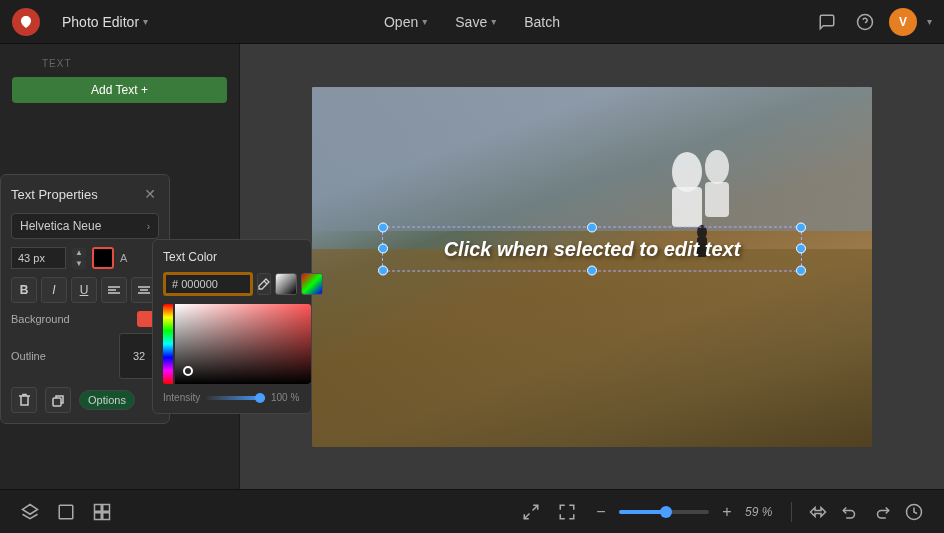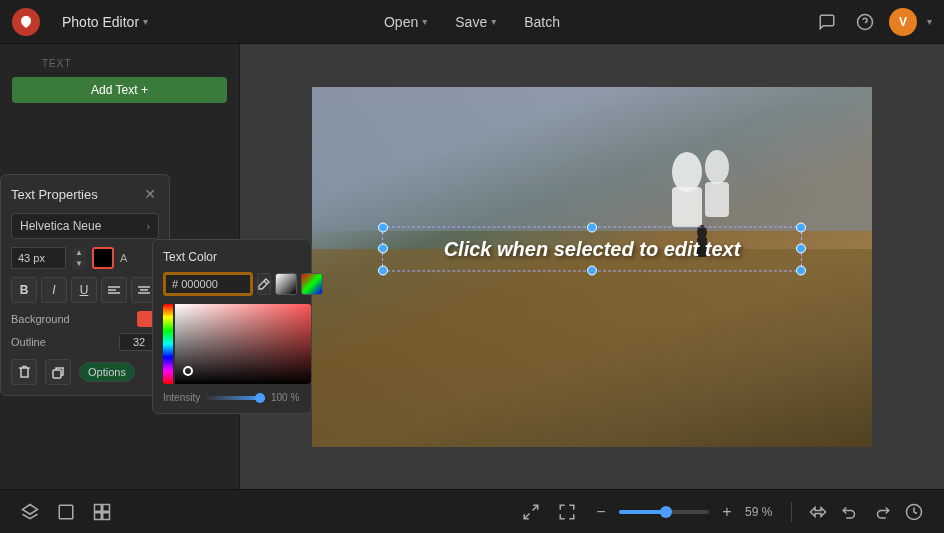--- a/index.html
+++ b/index.html
@@ -212,21 +212,21 @@
       font-size: 11px;
       color: #aaa;
     }
     .prop-value-input {
       width: 40px;
       background: #222;
       border: 1px solid #444;
       border-radius: 3px;
       color: #ccc;
       font-size: 11px;
-      padding: 2px 4px;
+      padding: 16px 4px;
       text-align: center;
     }
     .prop-color-swatch {
       width: 22px; height: 16px;
       border-radius: 3px;
       cursor: pointer;
     }
     .bottom-toolbar-panel {
       display: flex;
       align-items: center;
@@ -442,20 +442,21 @@
       border: none;
       color: #aaa;
       font-size: 16px;
       cursor: pointer;
       display: flex; align-items: center; justify-content: center;
     }
     .zoom-value {
       font-size: 12px;
       color: #aaa;
       min-width: 34px;
+      font-style: italic;
     }
     .bottom-right-icons {
       display: flex;
       align-items: center;
       gap: 4px;
     }
     .sep { width: 1px; height: 20px; background: #444; margin: 0 4px; }
   </style>
 </head>
 <body>

